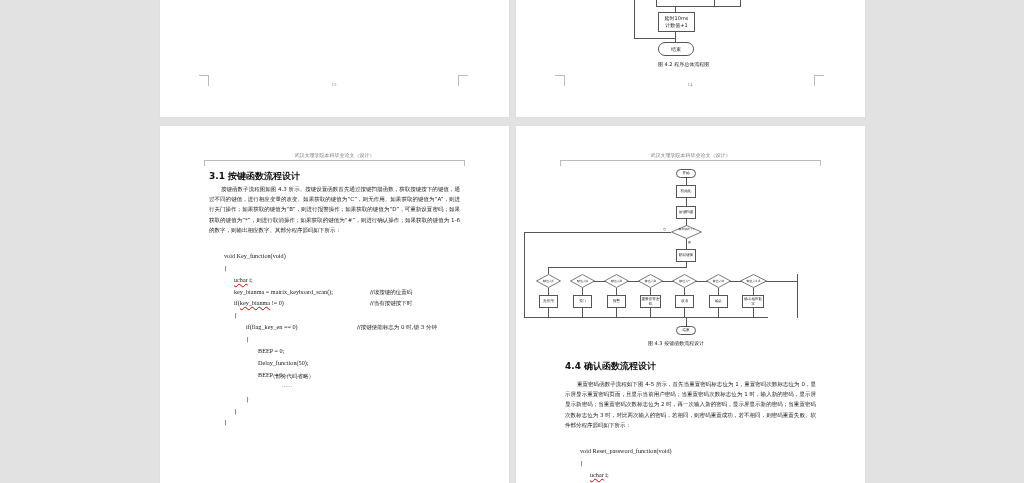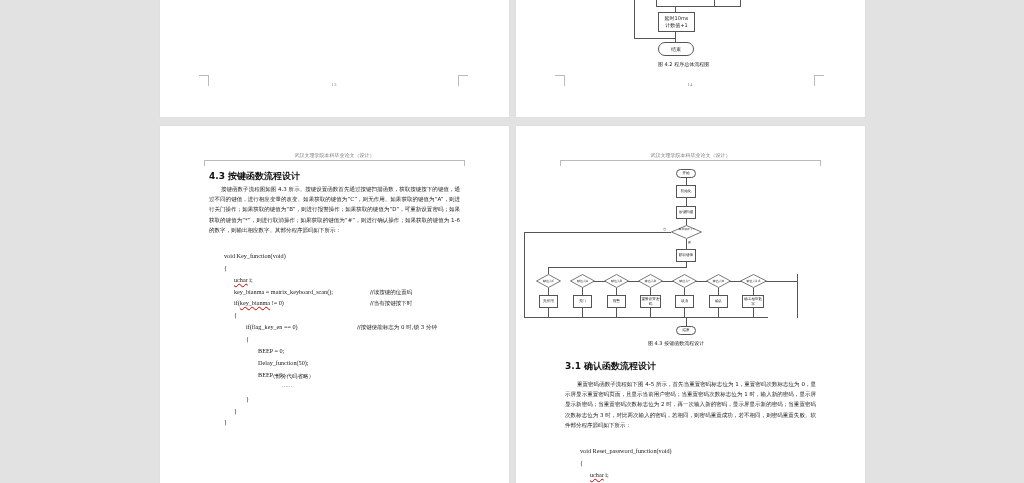--- a/index.html
+++ b/index.html
@@ -59,21 +59,21 @@
   <div class="corner br" style="left:298px; top:85px;"></div>
   <div class="pgnum" style="left:164px; top:92px;">14</div>
 </div>
 
 <div class="page" id="p15">
   <div class="hdr">武汉文理学院本科毕业论文（设计）</div>
   <div class="hdr-line"></div>
   <div class="hdr-tick" style="left:44px;"></div>
   <div class="hdr-tick" style="left:304px;"></div>
 
-  <div class="h2" style="left:49px; top:44px;">4.3  按键函数流程设计</div>
+  <div class="h2" style="left:49px; top:44px;">3.1  按键函数流程设计</div>
   <div class="para" style="left:49px; top:58px; width:251px; text-indent:12px;">按键函数子流程图如图 4.3 所示。按键设置函数首先通过按键扫描函数，获取按键按下的键值，通过不同的键值，进行相应变量的改变。如果获取的键值为“C”，则无作用。如果获取的键值为“A”，则进行关门操作；如果获取的键值为“B”，则进行报警操作；如果获取的键值为“D”，可重新设置密码；如果获取的键值为“*”，则进行取消操作；如果获取的键值为“#”，则进行确认操作；如果获取的键值为 1-6 的数字，则输出相应数字。其部分程序源码如下所示：</div>
 
   <div class="code" style="left:64px; top:124px;">void Key_function(void)</div>
   <div class="code" style="left:64px; top:136px;">{</div>
   <div class="code" style="left:74px; top:148px;"><span class="u">uchar</span><span> i;</span></div>
   <div class="code" style="left:74px; top:160px;">key_bianma = matrix_keyboard_scan();</div>
   <div class="cmt" style="left:210px; top:163px;">//读按键的位置码</div>
   <div class="code" style="left:74px; top:171px;"><span>if(</span><span class="u">key_bianma</span><span> != 0)</span></div>
   <div class="cmt" style="left:210px; top:174px;">//当有按键按下时</div>
   <div class="code" style="left:74px; top:183px;">{</div>
@@ -165,18 +165,18 @@
     <div class="fc-box" style="left:124px; top:169px; width:21px; height:13px;">重新设置密码</div>
     <div class="fc-box" style="left:159px; top:169px; width:19px; height:13px;">取消</div>
     <div class="fc-box" style="left:193px; top:169px; width:19px; height:13px;">确认</div>
     <div class="fc-box" style="left:226px; top:169px; width:22px; height:13px;">输出相应数字</div>
 
     <div class="ln" style="left:170px; top:192px; width:1px; height:8px;"></div>
     <div class="fc-box fc-term" style="left:160px; top:200px; width:20px; height:9px;">结束</div>
     <div class="fc-caption" style="left:132px; top:214px;">图 4.3  按键函数流程设计</div>
   </div>
 
-  <div class="h2" style="left:49px; top:234px;">3.1  确认函数流程设计</div>
+  <div class="h2" style="left:49px; top:234px;">4.4  确认函数流程设计</div>
   <div class="para" style="left:49px; top:253px; width:251px; text-indent:12px;">重置密码函数子流程如下图 4-5 所示，首先当重置密码标志位为 1，重置密码次数标志位为 0，显示屏显示重置密码页面，且显示当前用户密码；当重置密码次数标志位为 1 时，输入新的密码，显示屏显示新密码；当重置密码次数标志位为 2 时，再一次输入新的密码，显示屏显示新的密码；当重置密码次数标志位为 3 时，对比两次输入的密码，若相同，则密码重置成功，若不相同，则密码重置失败。软件部分程序源码如下所示：</div>
   <div class="code" style="left:64px; top:319px;">void Reset_password_function(void)</div>
   <div class="code" style="left:64px; top:331px;">{</div>
   <div class="code" style="left:74px; top:343px;"><span class="u">uchar</span><span> i;</span></div>
 </div>
 
 </body></html>

